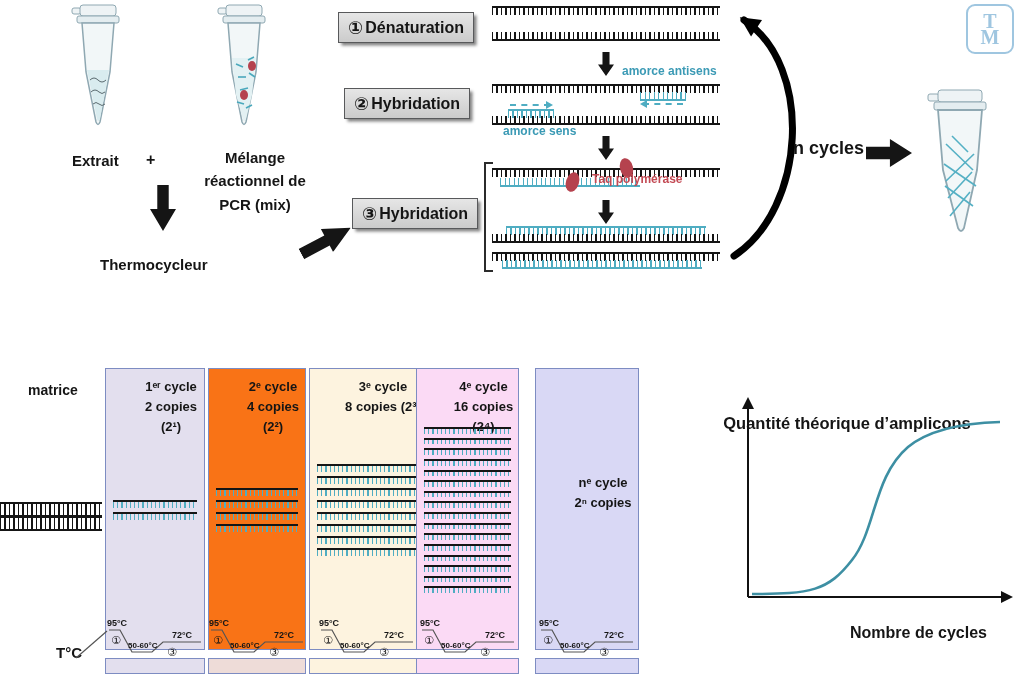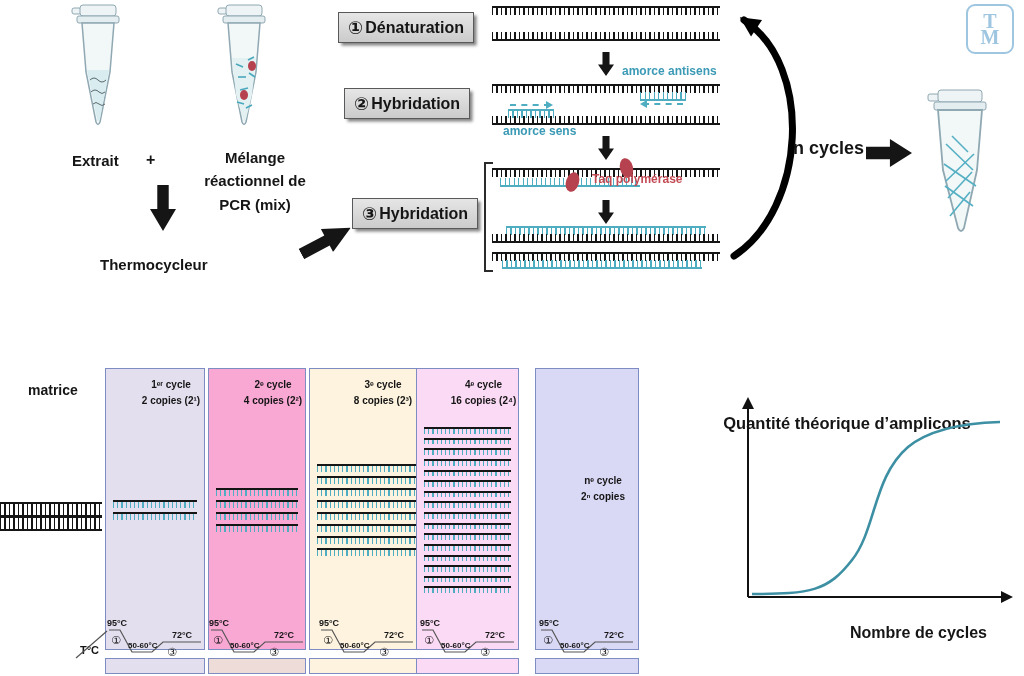--- a/index.html
+++ b/index.html
@@ -42,21 +42,21 @@
   .taq-blob{position:absolute;background:#b5424e;border-radius:50%;}
 
   .bracket{position:absolute;width:7px;border-left:2px solid #2b2b2b;
     border-top:2px solid #2b2b2b;border-bottom:2px solid #2b2b2b;}
 
   
   #cycles-row{position:absolute;left:0;top:368px;width:1024px;height:308px;}
   .cycle-col{position:absolute;top:0;height:308px;}
   .col-box{position:absolute;left:0;right:0;top:0;height:282px;border:1.5px solid #7d8cc2;box-sizing:border-box;}
   .col-strip{position:absolute;left:0;right:0;top:290px;height:16px;border:1.5px solid #7d8cc2;box-sizing:border-box;}
-  .col-header{padding-top:8px;text-align:center;font-weight:bold;font-size:10px;line-height:1.55;padding-left:32px;}
+  .col-header{padding-top:8px;text-align:center;font-weight:bold;font-size:13px;line-height:1.55;padding-left:32px;}
   .col-header.mid{padding-top:104px;}
   .strand-stack{position:absolute;top:58px;bottom:56px;left:7px;right:7px;
     display:flex;flex-direction:column;justify-content:center;align-items:stretch;gap:4px;}
   .temp-svg{position:absolute;left:50%;transform:translateX(-50%);top:246px;overflow:visible;}
   .tlbl{font-weight:bold;font-size:9px;fill:#151515;font-family:"Liberation Sans","DejaVu Sans",sans-serif;}
   .tlbl-s{font-weight:bold;font-size:8px;fill:#151515;font-family:"Liberation Sans","DejaVu Sans",sans-serif;}
   .tnum{font-size:11px;fill:#151515;font-family:"DejaVu Sans",sans-serif;}
 
   
   .sfm{position:absolute;width:50px;height:50px;border-radius:50%;border:4px dotted #d95f33;
@@ -204,21 +204,21 @@
       <text x="2" y="12" class="tlbl">95°C</text>
       <text x="23" y="34" class="tlbl-s">50-60°C</text>
       <text x="67" y="24" class="tlbl">72°C</text>
       <text x="6" y="30" class="tnum">①</text>
       <text x="32" y="57" class="tnum">②</text>
       <text x="62" y="42" class="tnum">③</text>
     </svg>
     <div class="col-strip tinted" style="background: rgb(227, 223, 238);"></div>
   </div>
       <div class="cycle-col" style="left: 208px; width: 98px;">
-    <div class="col-box tinted" style="background: #f9a8d4;">
+    <div class="col-box tinted" style="background: #f97316;">
       <div class="col-header">
         <div class="col-title">2ᵉ cycle</div>
         <div class="col-copies">4 copies (2²)</div>
       </div>
       <div class="strand-stack">
             <div class="copy-strand"></div>
             <div class="copy-strand"></div>
             <div class="copy-strand"></div>
             <div class="copy-strand"></div>
           </div>
@@ -312,21 +312,21 @@
       <text x="23" y="34" class="tlbl-s">50-60°C</text>
       <text x="67" y="24" class="tlbl">72°C</text>
       <text x="6" y="30" class="tnum">①</text>
       <text x="32" y="57" class="tnum">②</text>
       <text x="62" y="42" class="tnum">③</text>
     </svg>
     <div class="col-strip tinted" style="background: rgb(217, 216, 245);"></div>
   </div>
     </div>
 
-  <div class="abs bold" style="left:56px;top:644px;font-size:11px;margin-left:24px;">T°C</div>
+  <div class="abs bold" style="left:56px;top:644px;font-size:15px;">T°C</div>
   <svg class="abs" style="left:74px;top:626px;" width="36" height="36">
     <line x1="2" y1="32" x2="33" y2="5" stroke="#555" stroke-width="1.2"></line>
   </svg>
 
   <div class="abs bold" style="left:692px;top:370px;width:310px;text-align:center;font-size:16.5px;margin-top:44px;">Quantité théorique d’amplicons</div>
   <svg class="abs" style="left:716px;top:392px;" width="300" height="228">
     <line x1="32" y1="205" x2="32" y2="14" stroke="#111" stroke-width="2"></line>
     <polygon points="32,5 26,17 38,17" fill="#111"></polygon>
     <line x1="32" y1="205" x2="288" y2="205" stroke="#111" stroke-width="2"></line>
     <polygon points="297,205 285,199 285,211" fill="#111"></polygon>

